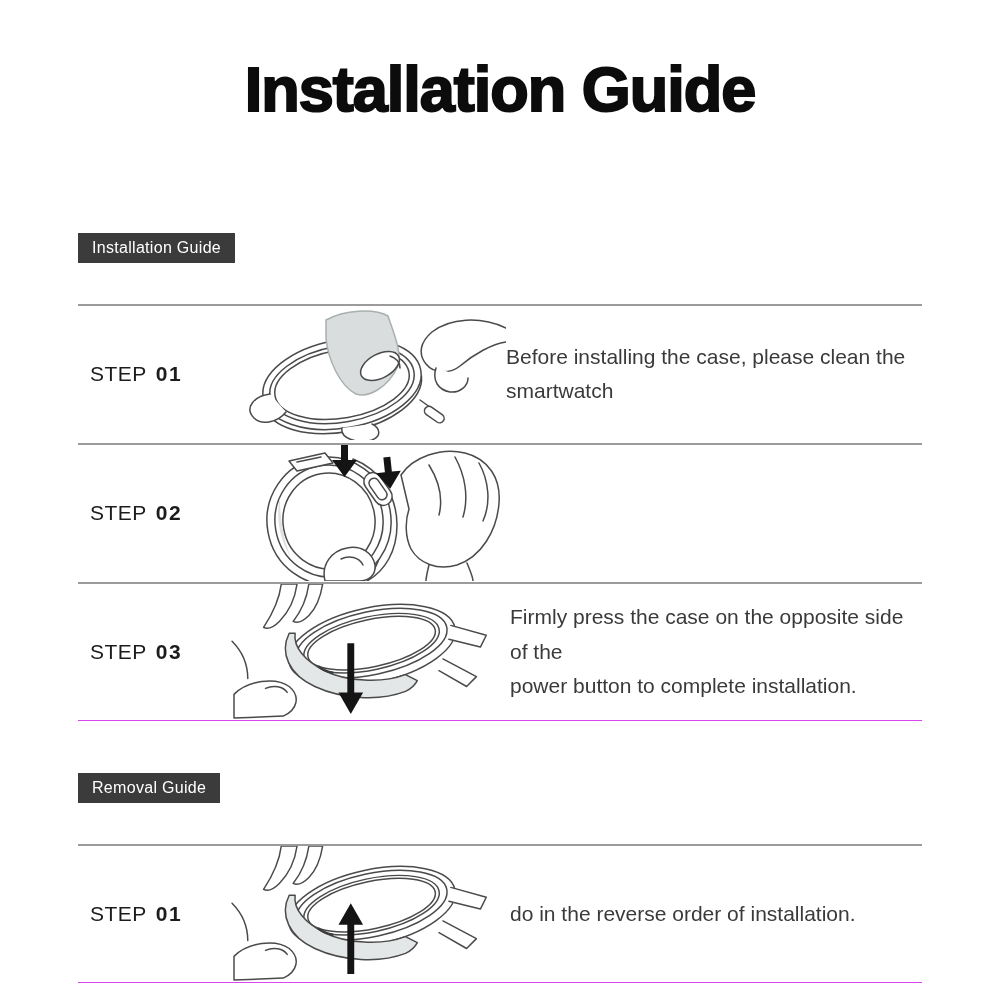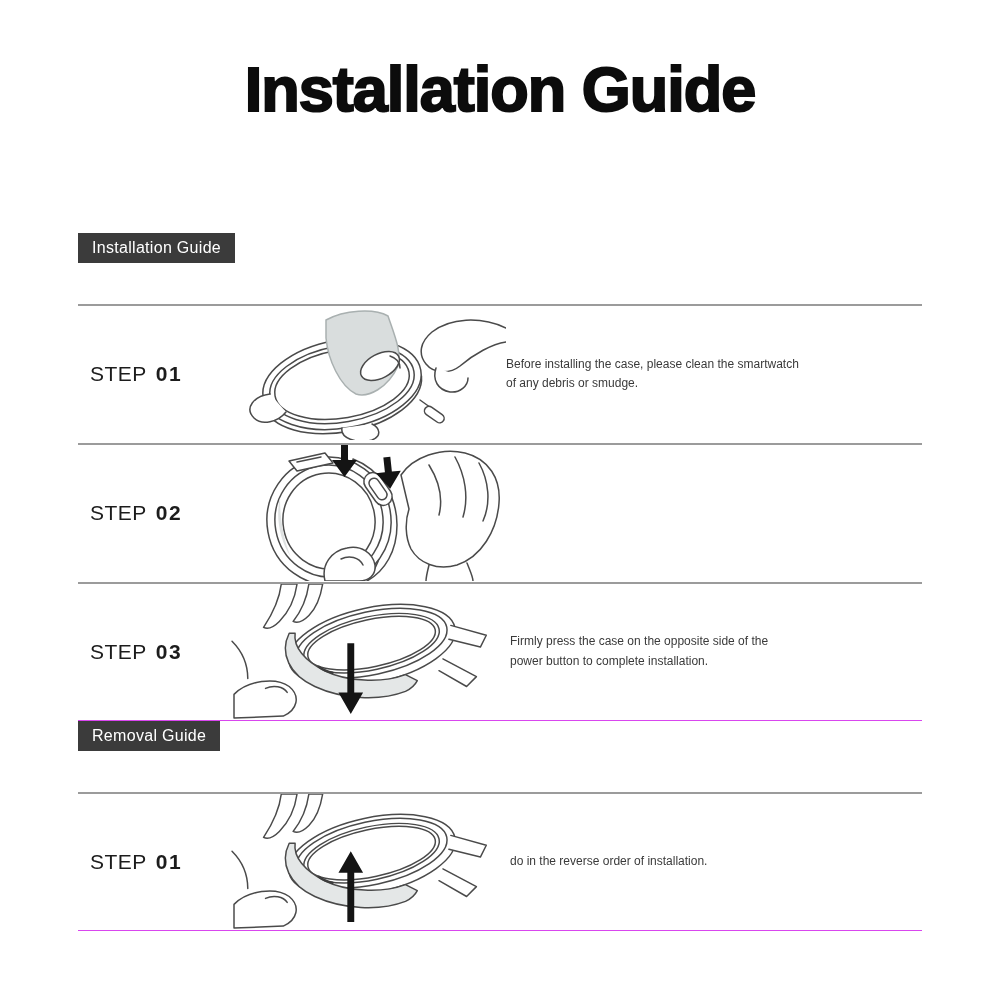--- a/index.html
+++ b/index.html
@@ -24,21 +24,21 @@
   .badge {
     display: inline-block;
     background: #3b3b3b;
     color: #ffffff;
     font-size: 16px;
     line-height: 1.2;
     padding: 5px 14px 6px 14px;
     letter-spacing: 0.3px;
   }
   .badge-install { margin-top: 104px; }
-  .badge-removal { }
+  .badge-removal { margin-top: 52px; }
   .steps { margin-top: 41px; }
   .step-row {
     display: flex;
     align-items: center;
     height: 139px;
     box-sizing: border-box;
     border-top: 2px solid #9b9b9b;
   }
   .steps .step-row:last-child { border-bottom: 1px solid #d946ef; }
   .step-label {
@@ -51,21 +51,21 @@
   }
   .step-label .num { font-weight: 800; margin-left: 9px; letter-spacing: 1.5px; }
   .step-illo {
     flex: 0 0 275px;
     display: flex;
     justify-content: center;
     align-items: center;
   }
   .step-desc {
     flex: 1;
-    font-size: 12px;
+    font-size: 21px;
     line-height: 1.64;
     color: #3a3a3a;
   }
   .step-desc span { display: block; }
   .illo { display: block; }
 </style>
 </head>
 <body>
 
 <h1 class="title">Installation Guide</h1>
@@ -96,21 +96,20 @@
             <path d="M96,12 C114,2 144,0 158,8 C164,26 172,44 168,58 C158,80 138,90 126,86 C110,78 98,52 96,30 Z" fill="#d9dddd" stroke="#a9b0b0"></path>
             <path d="M276,20 C250,8 220,10 202,24 C190,34 188,46 196,56 C204,66 220,66 230,58 C244,46 262,36 276,34" fill="#ffffff"></path>
             <ellipse cx="150" cy="58" rx="21" ry="12" transform="rotate(-28 150 58)" fill="#ffffff"></ellipse>
             <path d="M160,48 C166,50 170,54 170,60"></path>
             <path d="M206,60 C202,72 208,82 220,84 C230,85 238,78 238,70" fill="#ffffff"></path>
           </g>
         </svg>
       </div>
       <div class="step-desc">
         <span>Before installing the case, please clean the smartwatch</span>
-        <span>of any debris or smudge.</span>
       </div>
     </div>
 
     <div class="step-row">
       <div class="step-label">
         <span>STEP</span><span class="num">02</span>
       </div>
       <div class="step-illo">
         <svg class="illo" width="270" height="136" viewBox="0 0 270 136">
           <g fill="none" stroke="#4a4a4a" stroke-width="1.5" stroke-linecap="round" stroke-linejoin="round">

